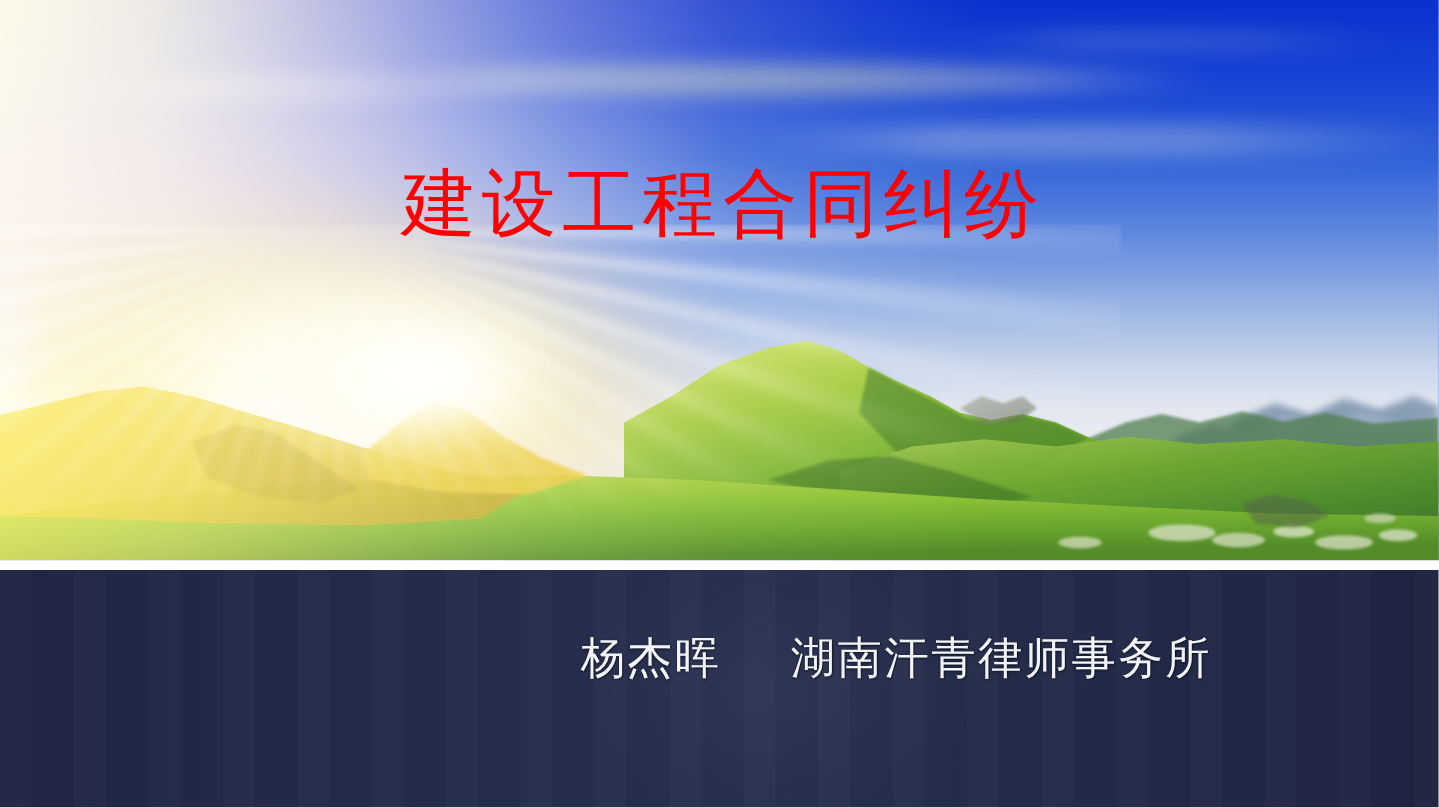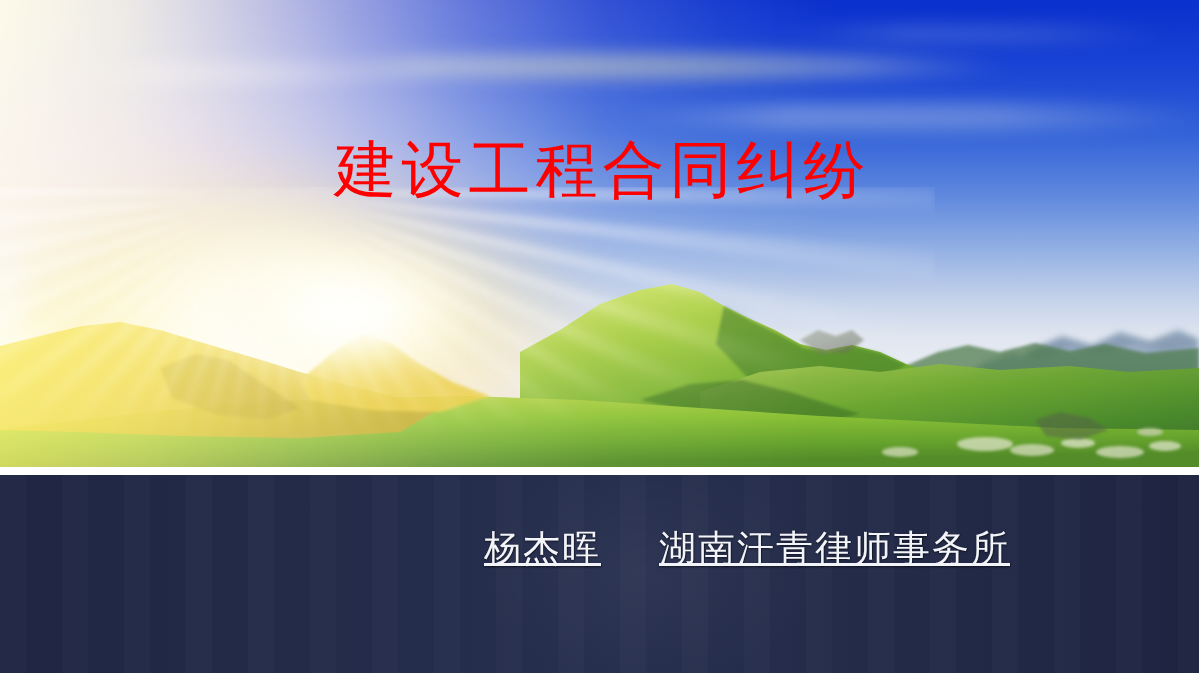--- a/index.html
+++ b/index.html
@@ -259,21 +259,20 @@
   .footer-line {
     display:block;
     font-size:37px;
     line-height:50px;
     letter-spacing:2px;
     white-space:nowrap;
     text-shadow:0 1px 2px rgba(0,0,0,0.55), 1px 0 1px rgba(0,0,0,0.35);
   }
   #presenter-line {
     padding-left:295px;
-    text-decoration:underline;
   }
   #presenter-name { margin-right:58px; }
   #date-line {
     padding-left:290px;
     letter-spacing:1px;
   }
 </style>
 </head>
 <body>
 

